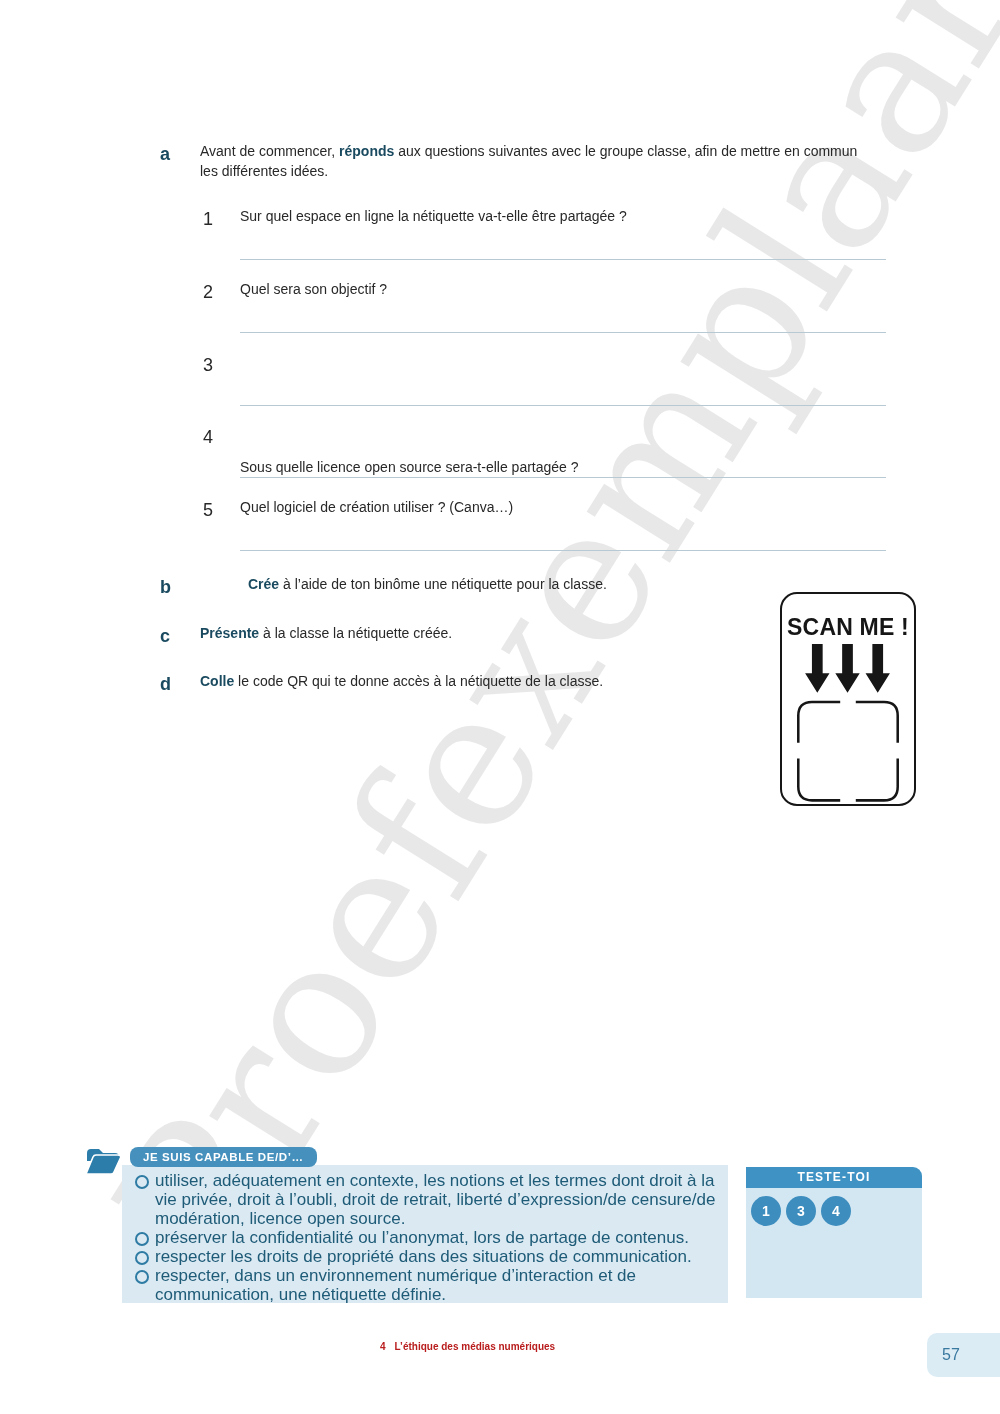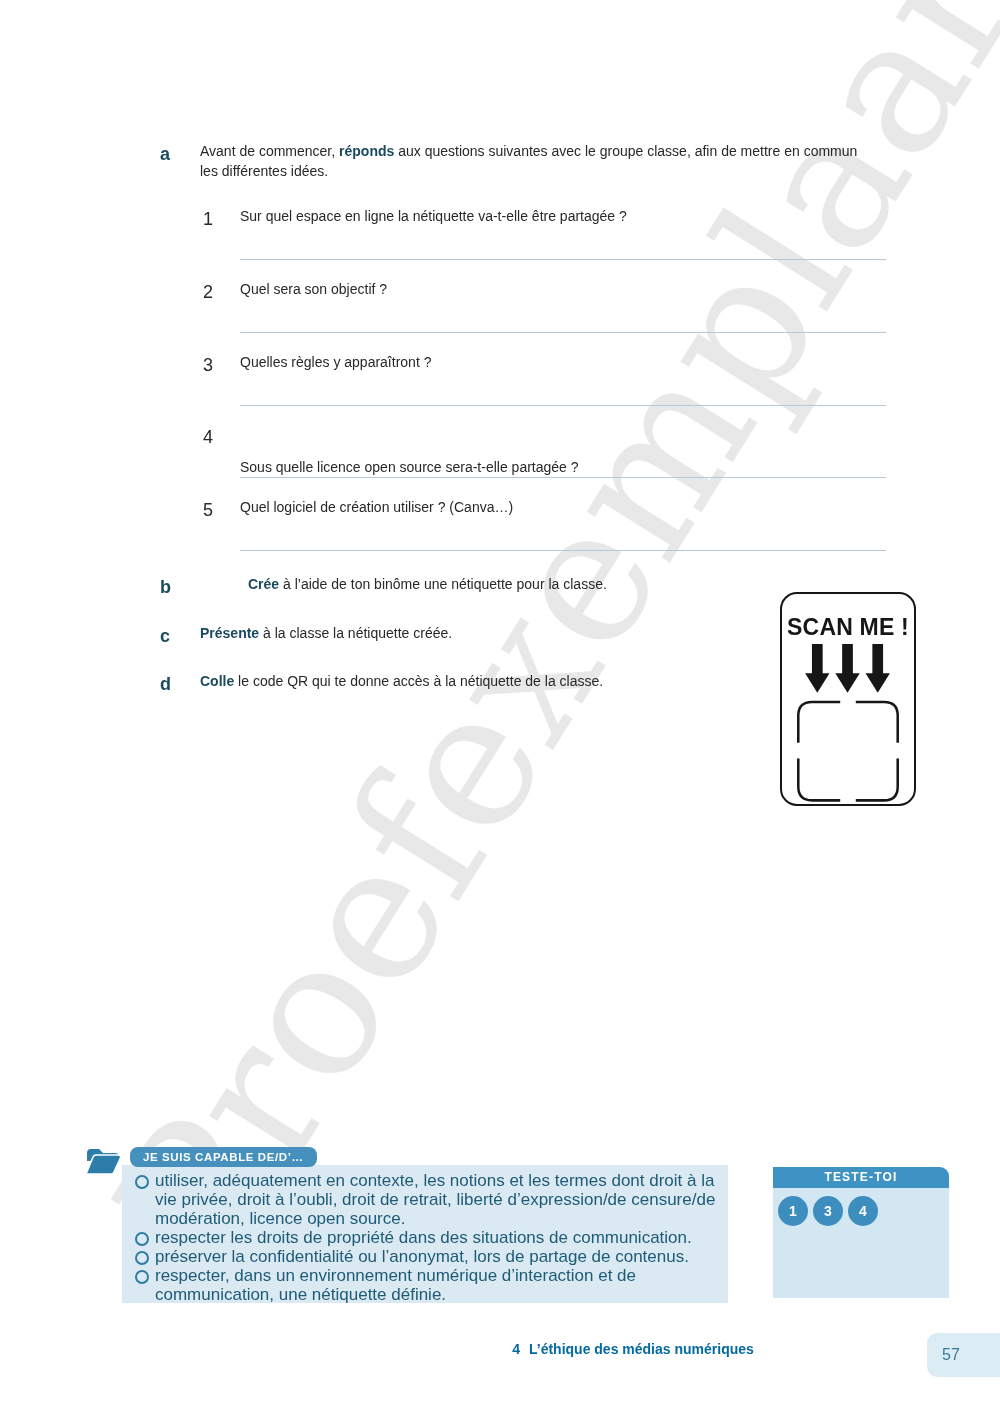--- a/index.html
+++ b/index.html
@@ -36,34 +36,34 @@
     line-height:20px;white-space:nowrap;
   }
   .cap-items{position:absolute;left:135px;top:1171px;width:585px;}
   .cap-item{display:flex;align-items:flex-start;margin:0;}
   .cap-item .dot{
     flex:0 0 auto;width:10px;height:10px;border:2px solid #2e7ba3;border-radius:50%;
     margin:3.5px 6px 0 0;background:transparent;
   }
   .cap-item .txt{font-size:17px;line-height:19px;color:#1e5b77;width:572px;}
   
-  .teste{position:absolute;left:737px;top:1167px;width:176px;padding-left:36px;}
+  .teste{position:absolute;left:710px;top:1167px;width:176px;padding-left:36px;}
   .teste .hdr{
     height:21px;background:#3f93c4;border-radius:0 9px 0 0;color:#ffffff;
     font-size:12px;font-weight:bold;letter-spacing:1.2px;text-align:center;line-height:21px;
   }
   .teste .bdy{height:110px;background:#d3e7f3;display:flex;align-items:flex-start;padding:8px 0 0 5px;box-sizing:border-box;gap:5px;}
   .teste .circle{
     width:30px;height:30px;border-radius:50%;background:#3d8dbe;color:#ffffff;
     font-size:14px;font-weight:bold;display:flex;align-items:center;justify-content:center;
   }
   
   .footer-chapter{
-    position:absolute;left:380px;top:1341px;width:506px;text-align:center;
-    font-size:14px;font-weight:bold;color:#0369a1;white-space:nowrap;
+    position:absolute;left:380px;top:1341px;width:506px;text-align:left;
+    font-size:10px;font-weight:bold;color:#b91c1c;white-space:nowrap;
   }
   .footer-chapter .num{margin-right:9px;}
   .page-badge{
     position:absolute;left:927px;top:1333px;width:86px;height:44px;border-radius:10px;
     background:#dcecf5;color:#39789f;font-size:16px;line-height:44px;padding-left:15px;box-sizing:border-box;
   }
   svg{display:block;}
 </style>
 </head>
 <body>
@@ -77,21 +77,20 @@
 
   <div class="abs qnum" style="left:203px;top:206px;">1</div>
   <div class="abs body-text" style="left:240px;top:206px;width:650px;">Sur quel espace en ligne la nétiquette va-t-elle être partagée ?</div>
   <div class="answer-line" style="top:259px;"></div>
 
   <div class="abs qnum" style="left:203px;top:279px;">2</div>
   <div class="abs body-text" style="left:240px;top:279px;width:650px;">Quel sera son objectif ?</div>
   <div class="answer-line" style="top:332px;"></div>
 
   <div class="abs qnum" style="left:203px;top:352px;">3</div>
-  <div class="abs body-text" style="left:240px;top:352px;width:650px;">Quelles règles y apparaîtront ?</div>
   <div class="answer-line" style="top:405px;"></div>
 
   <div class="abs qnum" style="left:203px;top:424px;">4</div>
   <div class="abs body-text" style="left:240px;top:424px;width:650px;margin-top:33px;">Sous quelle licence open source sera-t-elle partagée ?</div>
   <div class="answer-line" style="top:477px;"></div>
 
   <div class="abs qnum" style="left:203px;top:497px;">5</div>
   <div class="abs body-text" style="left:240px;top:497px;width:650px;">Quel logiciel de création utiliser ? (Canva…)</div>
   <div class="answer-line" style="top:550px;"></div>
 
@@ -133,25 +132,25 @@
     <span>JE SUIS CAPABLE DE/D’…</span>
   </div>
 
   <div class="cap-items">
     <div class="cap-item">
       <span class="dot"></span>
       <span class="txt">utiliser, adéquatement en contexte, les notions et les termes dont droit à la vie privée, droit à l’oubli, droit de retrait, liberté d’expression/de censure/de modération, licence open source.</span>
     </div>
     <div class="cap-item">
       <span class="dot"></span>
-      <span class="txt">respecter les droits de propriété dans des situations de communication.</span>
+      <span class="txt">préserver la confidentialité ou l’anonymat, lors de partage de contenus.</span>
     </div>
     <div class="cap-item">
       <span class="dot"></span>
-      <span class="txt">préserver la confidentialité ou l’anonymat, lors de partage de contenus.</span>
+      <span class="txt">respecter les droits de propriété dans des situations de communication.</span>
     </div>
     <div class="cap-item">
       <span class="dot"></span>
       <span class="txt">respecter, dans un environnement numérique d’interaction et de communication, une nétiquette définie.</span>
     </div>
   </div>
 
   <div class="teste">
     <div class="hdr">TESTE-TOI</div>
     <div class="bdy">

